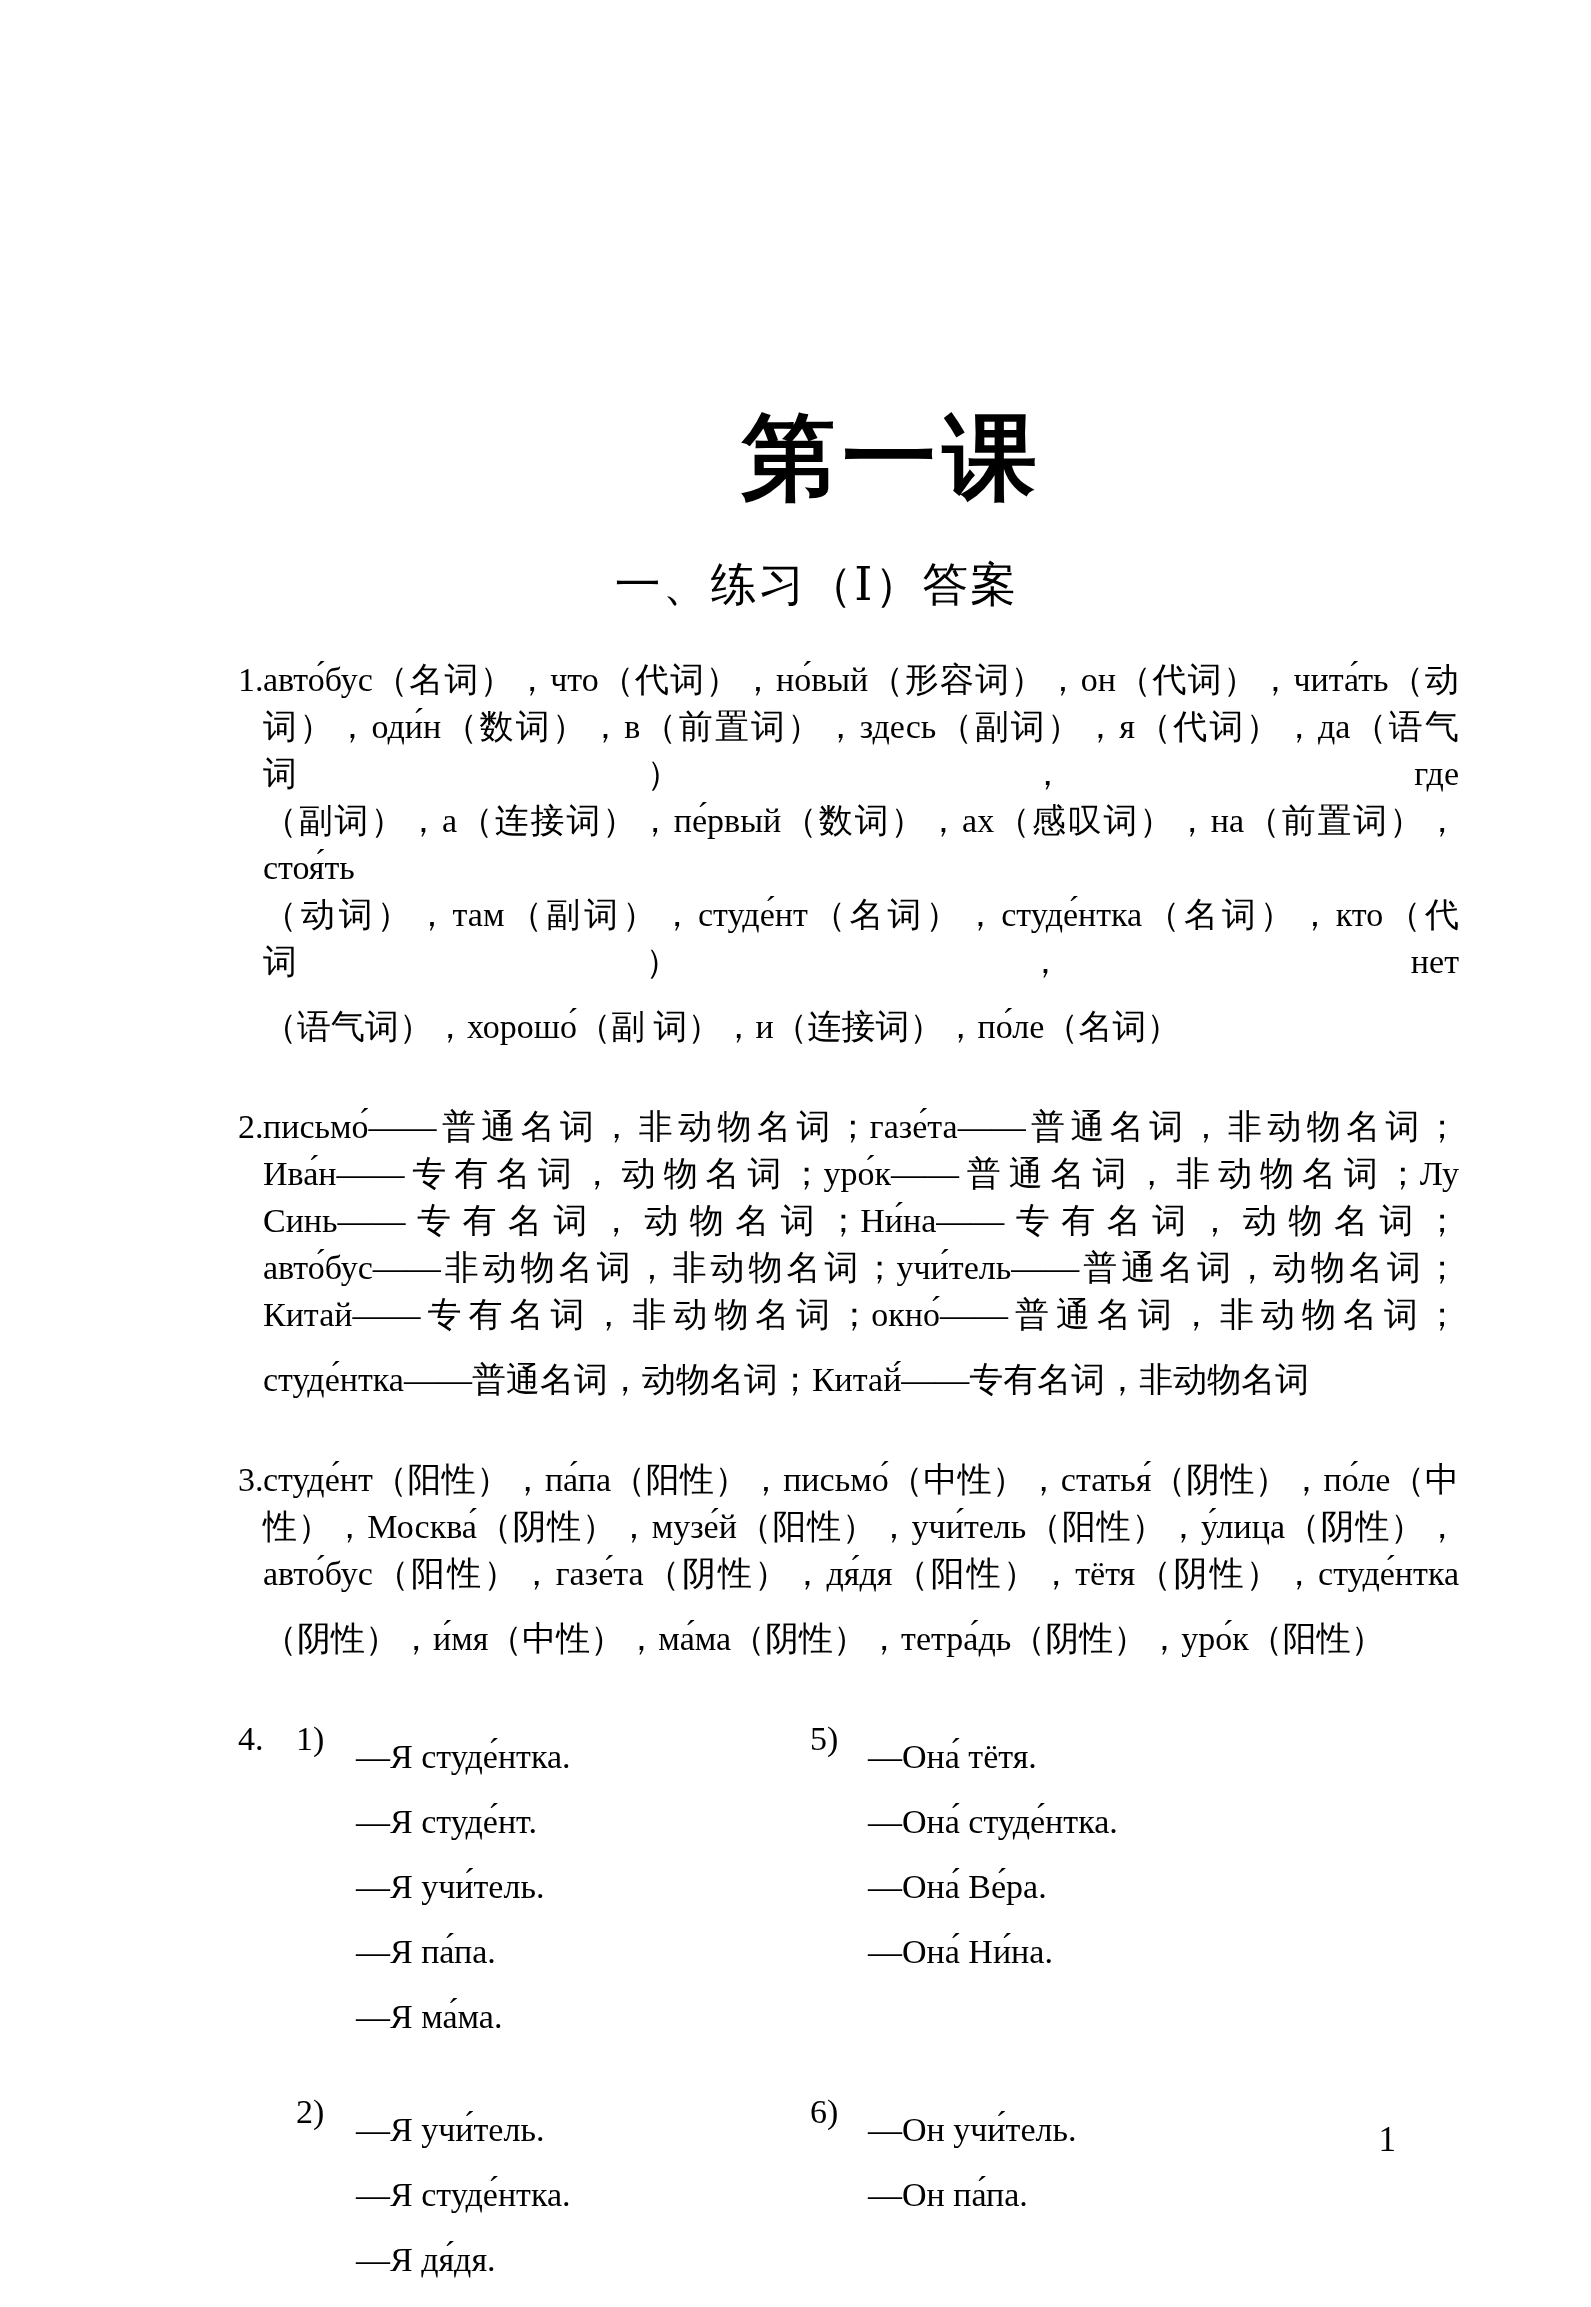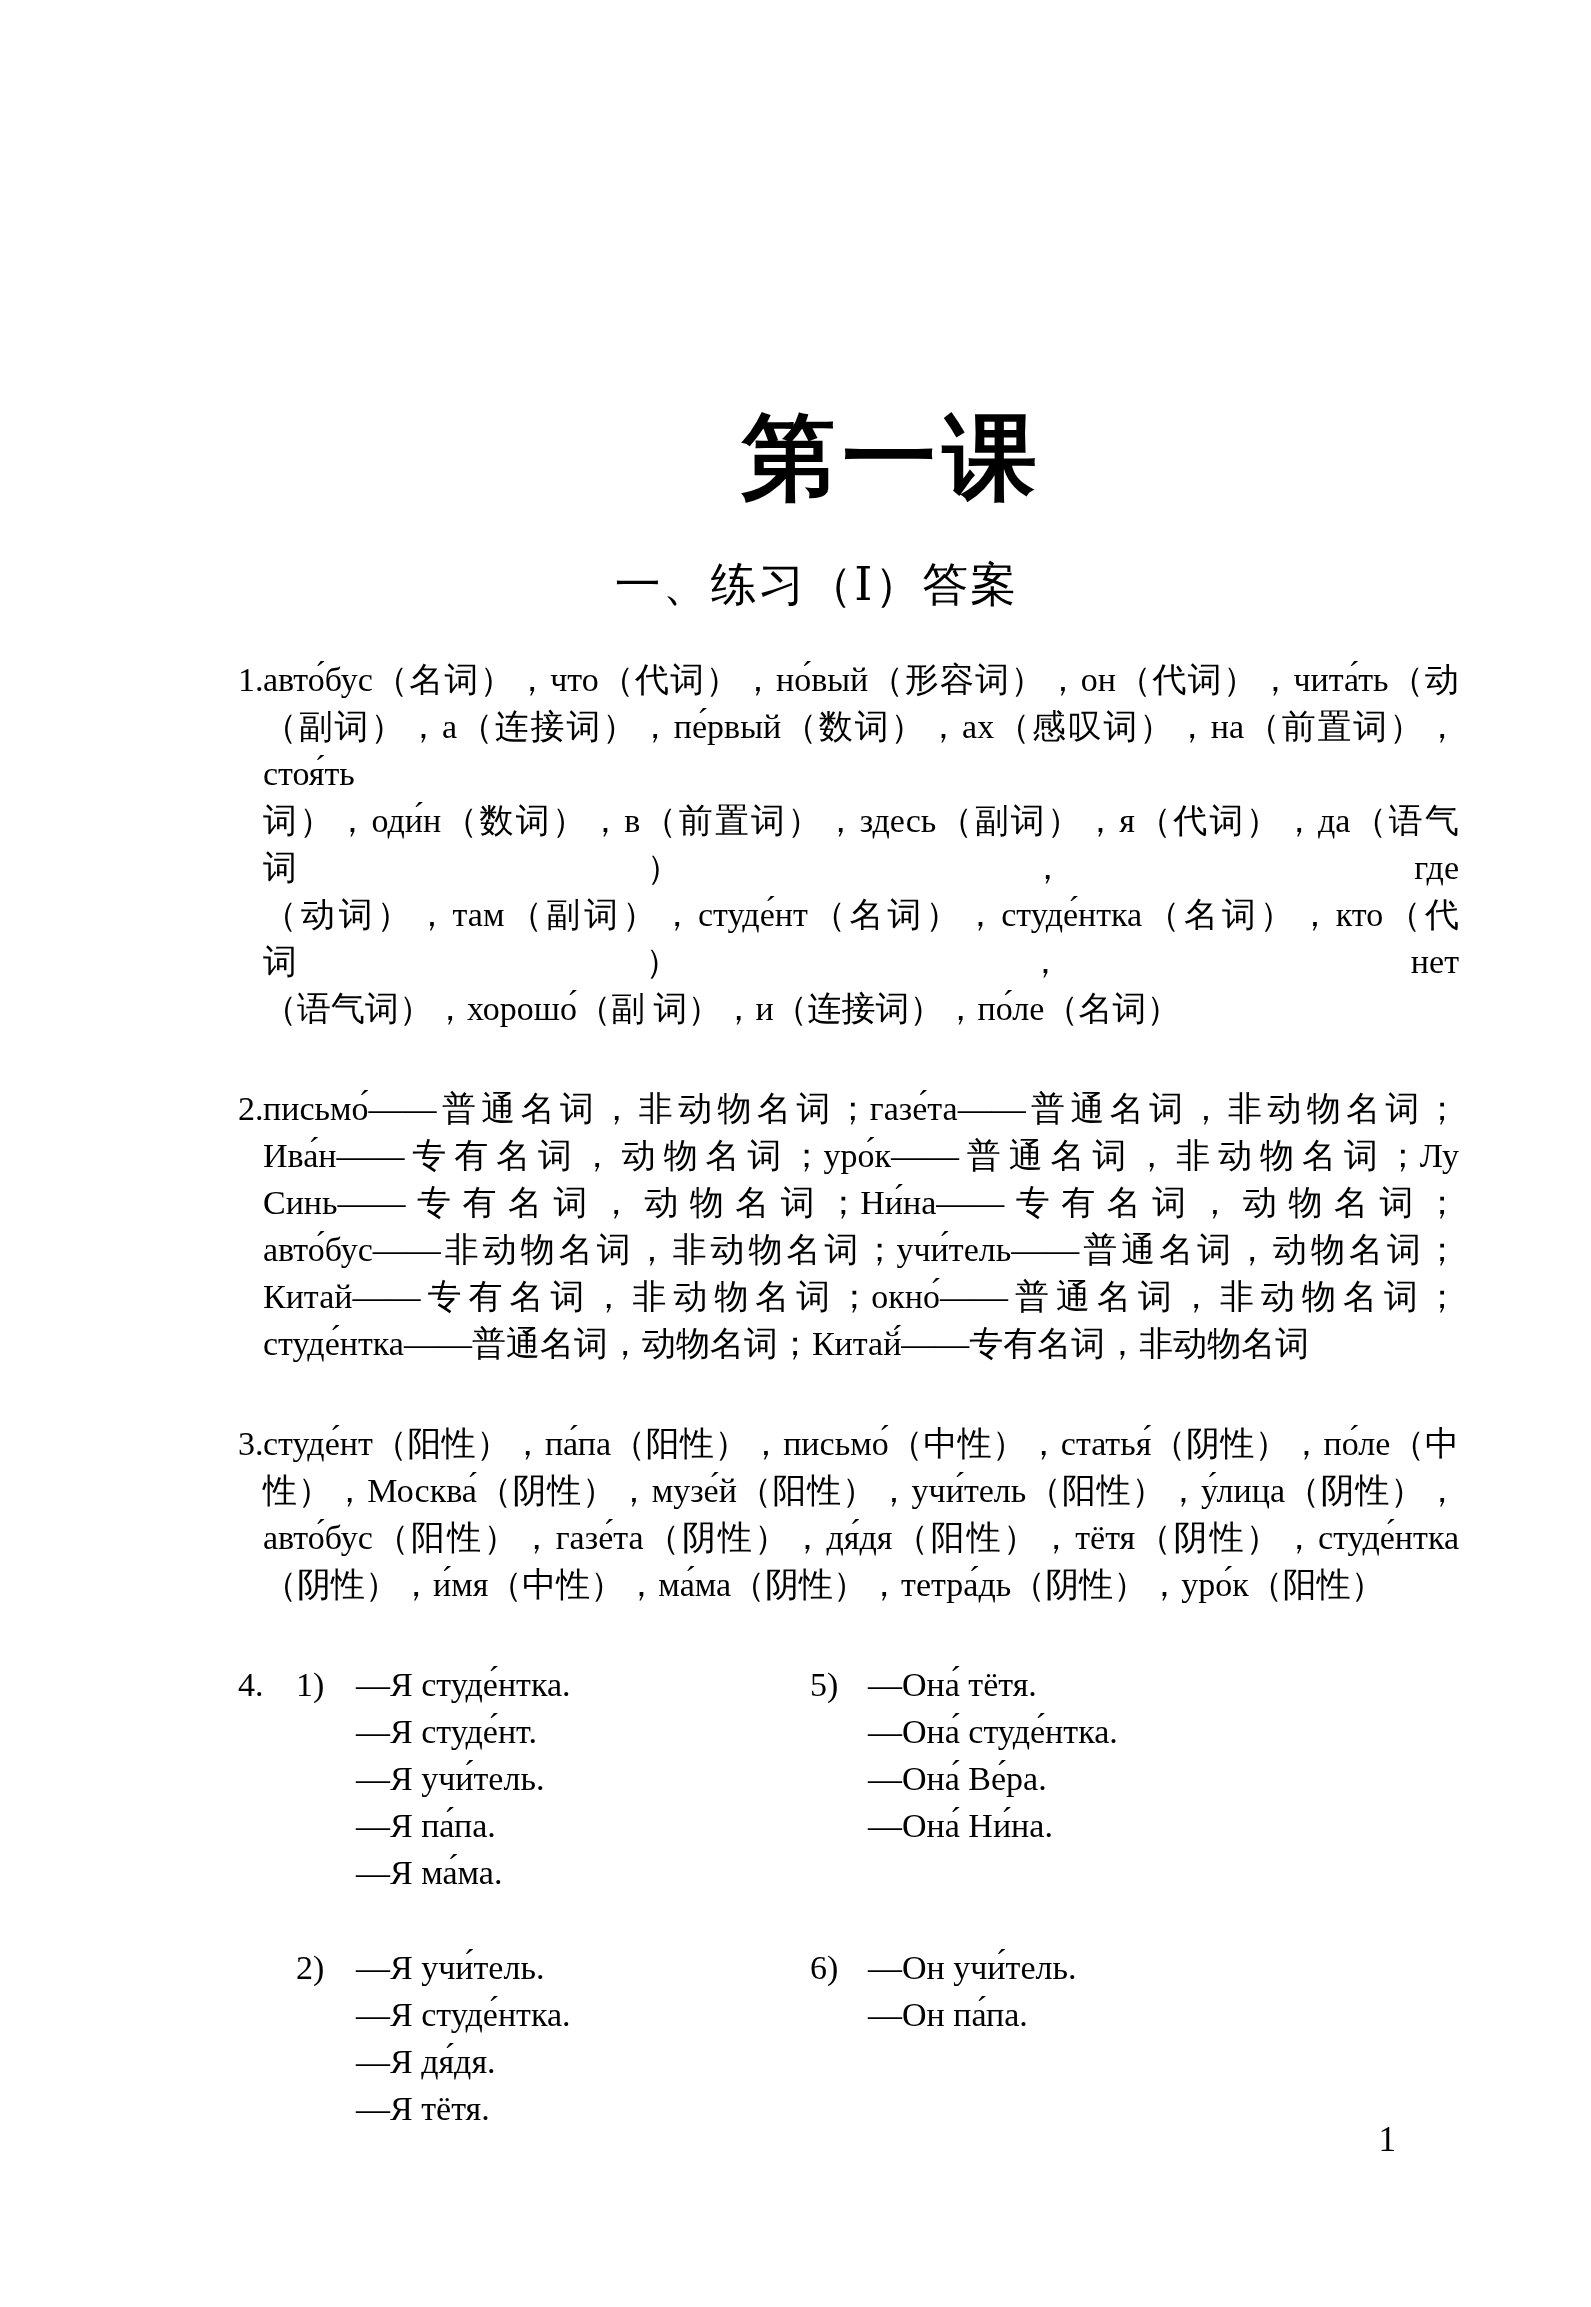--- a/index.html
+++ b/index.html
@@ -59,20 +59,21 @@
   }
   .line {
     text-align: justify;
     text-align-last: justify;
     font-family: Liberation Serif, serif;
   }
   .item-lines .line:last-child,
   .line.plain {
     text-align: center;
     text-align-last: left;
+    margin-top: 18px;
   }
   .item4 {
     position: relative;
     display: grid;
     grid-template-columns: 572px 1fr;
     row-gap: 48px;
     align-items: start;
   }
   .item4-number {
     position: absolute;
@@ -105,23 +106,23 @@
   <h1 class="title">第一课</h1>
   <h2 class="subtitle">一、练习（Ⅰ）答案</h2>
 
   <div class="content">
     <div id="items-container">
   <div class="item">
     <span class="item-number">1.</span>
     <div class="item-lines">
   <div class="line">авто́бус（名词），что（代词），но́вый（形容词），он（代词），чита́ть（动</div>
 
+  <div class="line">词），оди́н（数词），в（前置词），здесь（副词），я（代词），да（语气词），где</div>
+
   <div class="line">（副词），а（连接词），пе́рвый（数词），ах（感叹词），на（前置词），стоя́ть</div>
-
-  <div class="line">词），оди́н（数词），в（前置词），здесь（副词），я（代词），да（语气词），где</div>
 
   <div class="line">（动词），там（副词），студе́нт（名词），студе́нтка（名词），кто（代词），нет</div>
 
   <div class="line">（语气词），хорошо́（副 词），и（连接词），по́ле（名词）</div>
 </div>
   </div>
 
   <div class="item">
     <span class="item-number">2.</span>
     <div class="item-lines">

